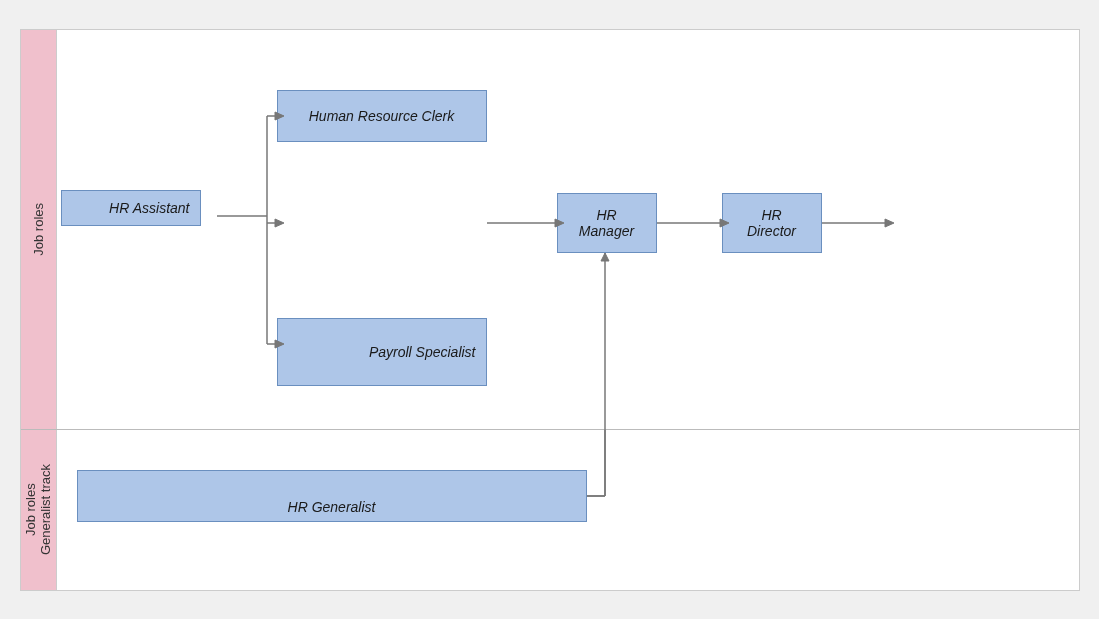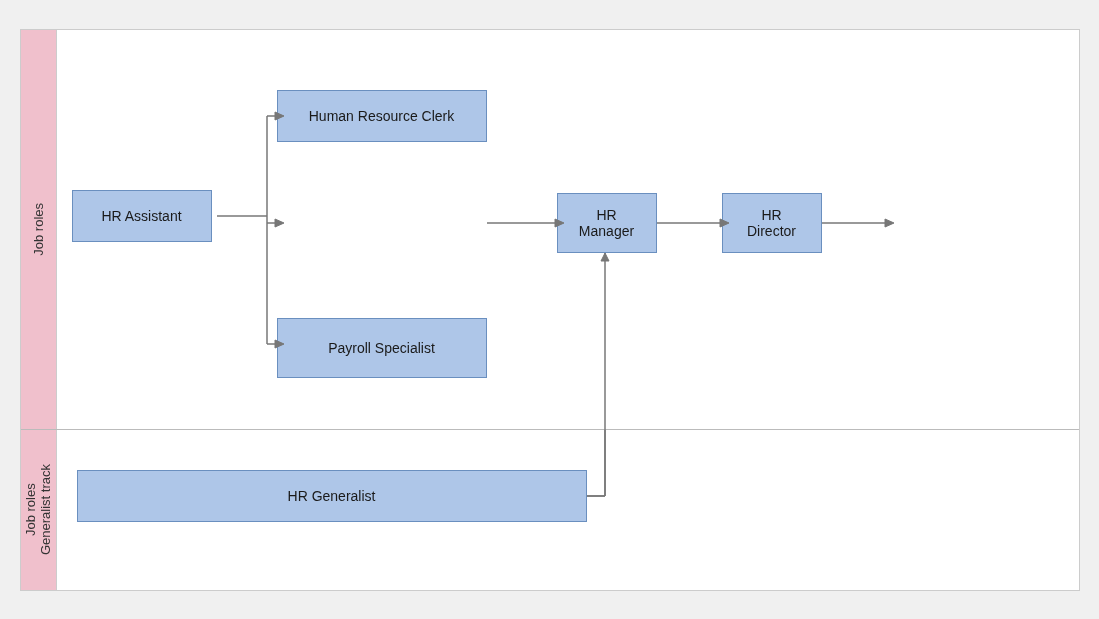--- a/index.html
+++ b/index.html
@@ -56,20 +56,21 @@
       position: absolute;
       background: #aec6e8;
       border: 1px solid #6a8fbf;
       display: flex;
       align-items: center;
       justify-content: center;
       text-align: center;
       font-size: 14px;
       color: #1a1a1a;
       padding: 6px 10px;
+      font-style: italic;
     }
     
     .svg-overlay {
       position: absolute;
       top: 0; left: 0;
       width: 100%;
       height: 100%;
       pointer-events: none;
     }
     svg line, svg polyline, svg path {
@@ -88,30 +89,30 @@
 <div class="diagram-container">
 
   <div class="section-top">
 
     <div class="sidebar-label">
       <span>Job roles</span>
     </div>
 
     <div class="content-area">
 
-      <div class="box" style="left:15px; top:160px; width:140px; height:52px;">
+      <div class="box" style="left:4px; top:160px; width:140px; height:36px;justify-content:flex-end;">
         <span>HR Assistant</span>
       </div>
 
       <div class="box" style="left:220px; top:60px; width:210px; height:52px;">
         <span>Human Resource Clerk</span>
       </div>
 
 
-      <div class="box" style="left:220px; top:288px; width:210px; height:60px;">
+      <div class="box" style="left:220px; top:288px; width:210px; height:68px;justify-content:flex-end;">
         <span>Payroll Specialist</span>
       </div>
 
       <div class="box" style="left:500px; top:163px; width:100px; height:60px;">
         <span style="white-space:pre-line;">HR
 Manager</span>
       </div>
 
       <div class="box" style="left:665px; top:163px; width:100px; height:60px;">
         <span style="white-space:pre-line;">HR
@@ -146,21 +147,21 @@
     </div>
   </div>
 
   <div class="section-bottom">
     <div class="sidebar-label">
       <span style="white-space:pre-line; text-align:center;">Job roles
 Generalist track</span>
     </div>
     <div class="content-area">
 
-      <div class="box" style="left:20px; top:40px; width:510px; height:52px;">
+      <div class="box" style="left:20px; top:40px; width:510px; height:52px;align-items:flex-end;">
         <span>HR Generalist</span>
       </div>
 
       <svg class="svg-overlay">
 
         <line x1="530" y1="66" x2="548" y2="66"></line>
 
         <line x1="548" y1="66" x2="548" y2="0"></line>
 
       </svg>

